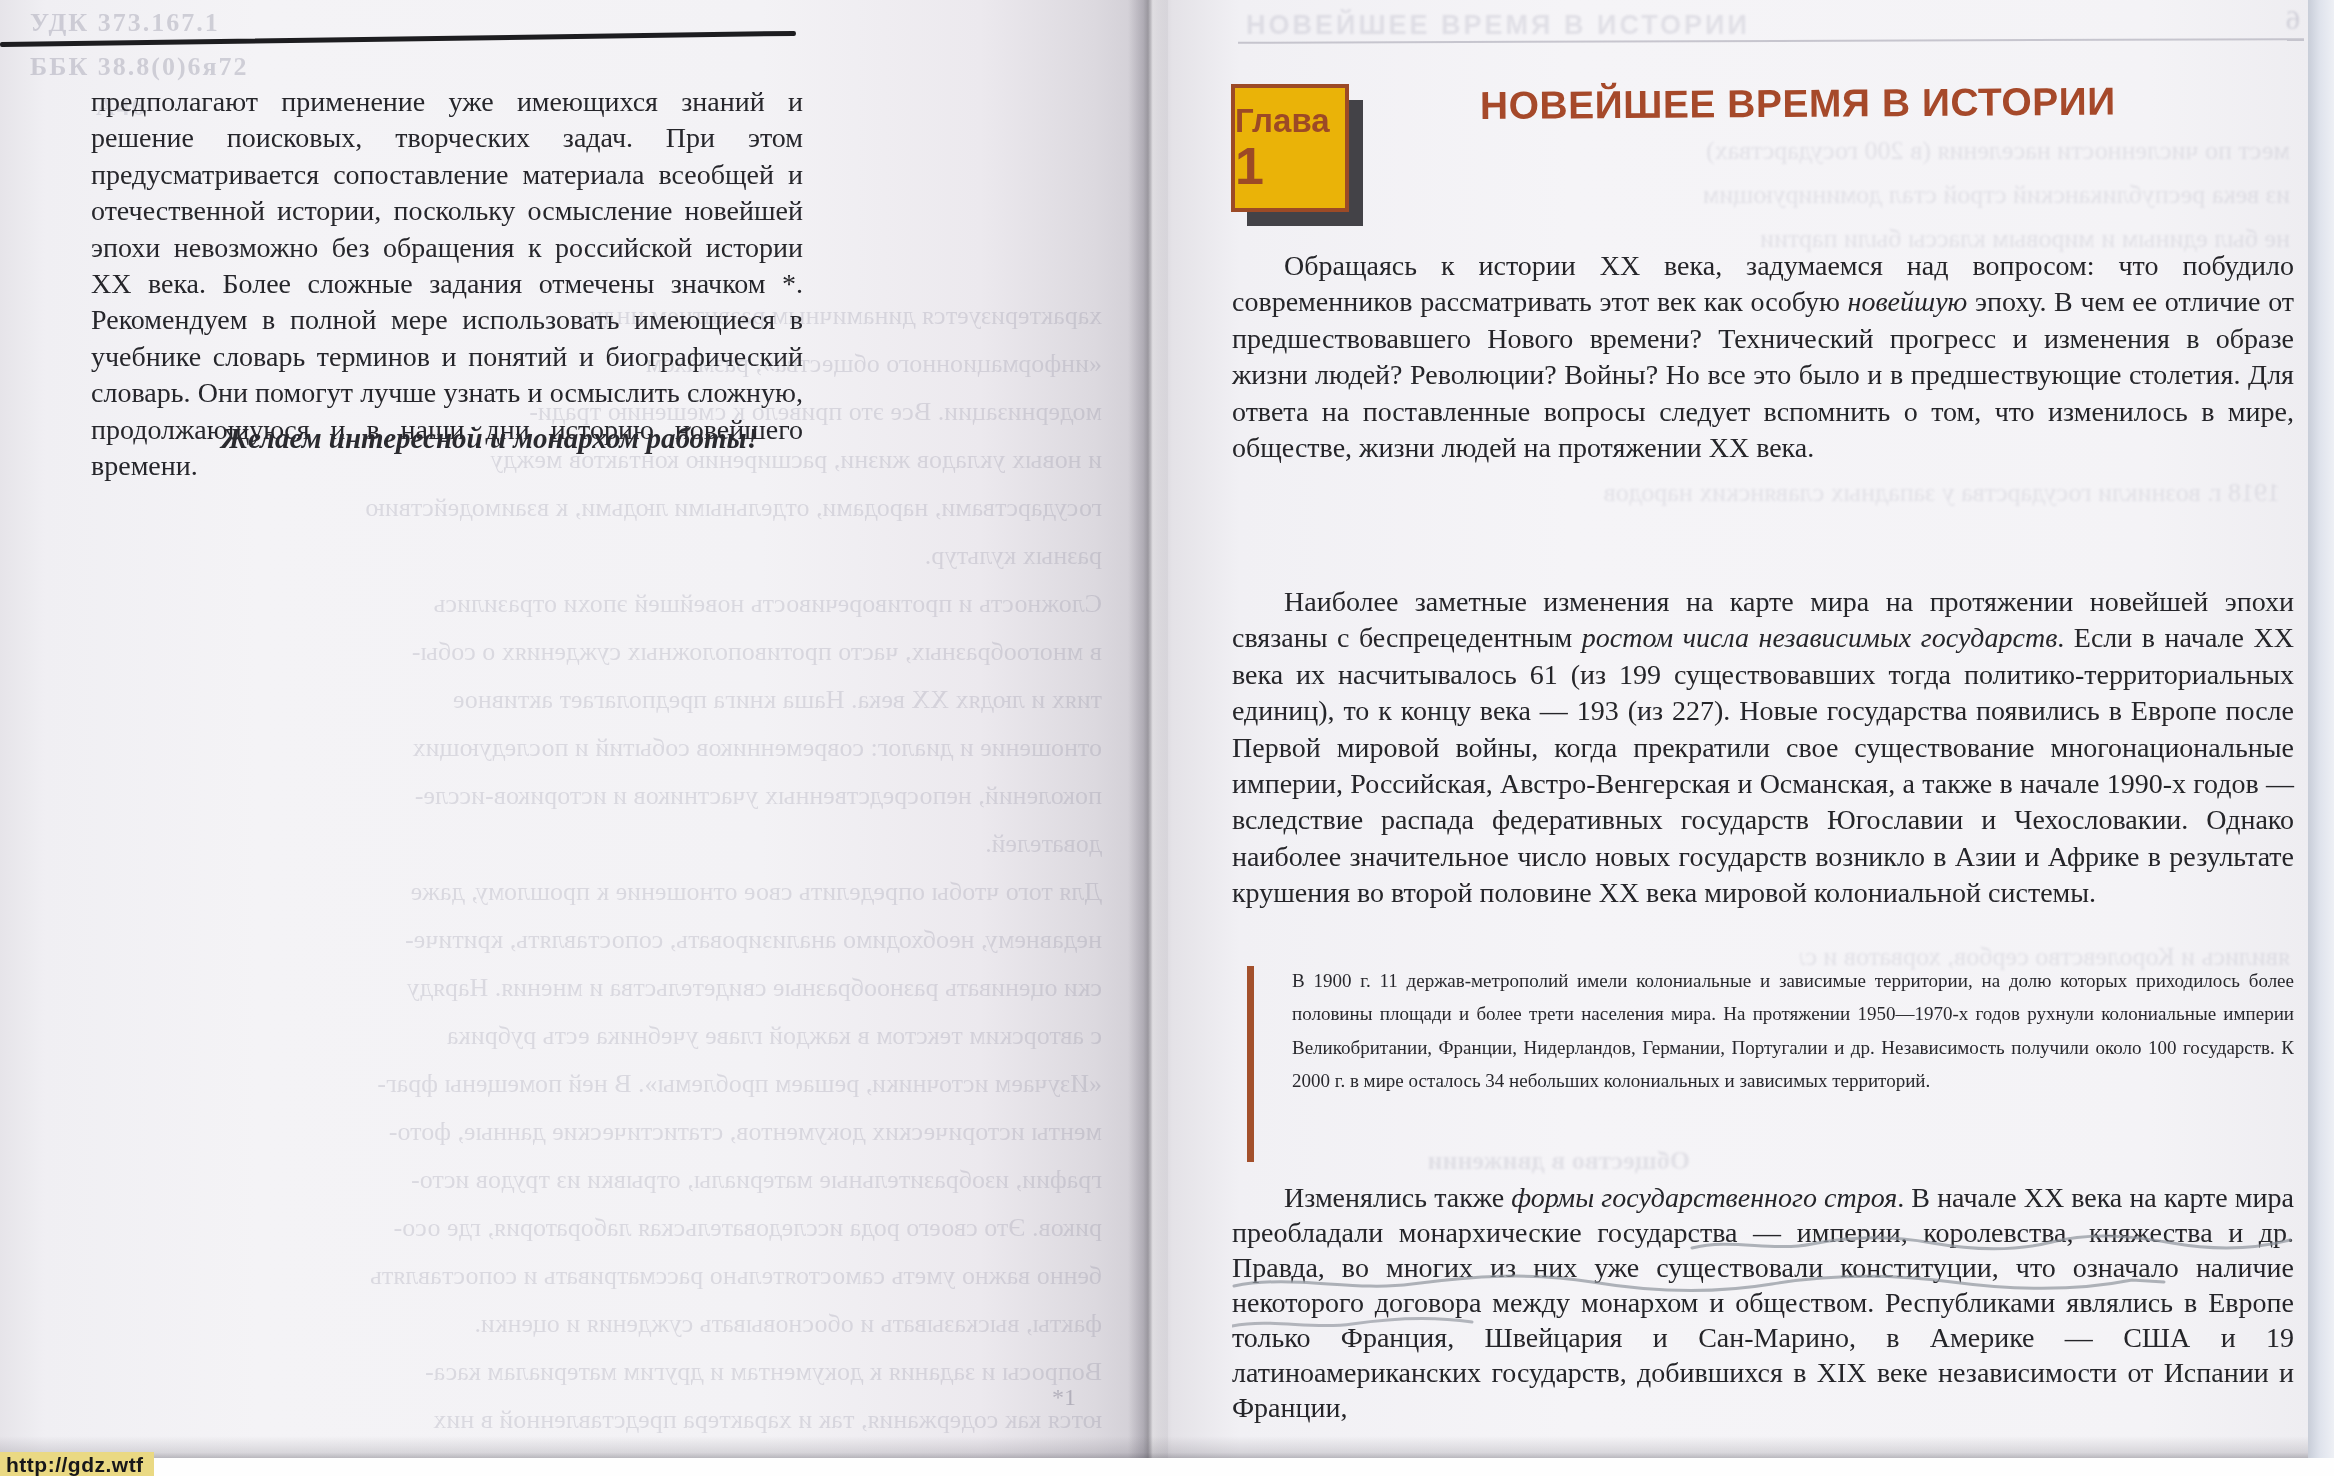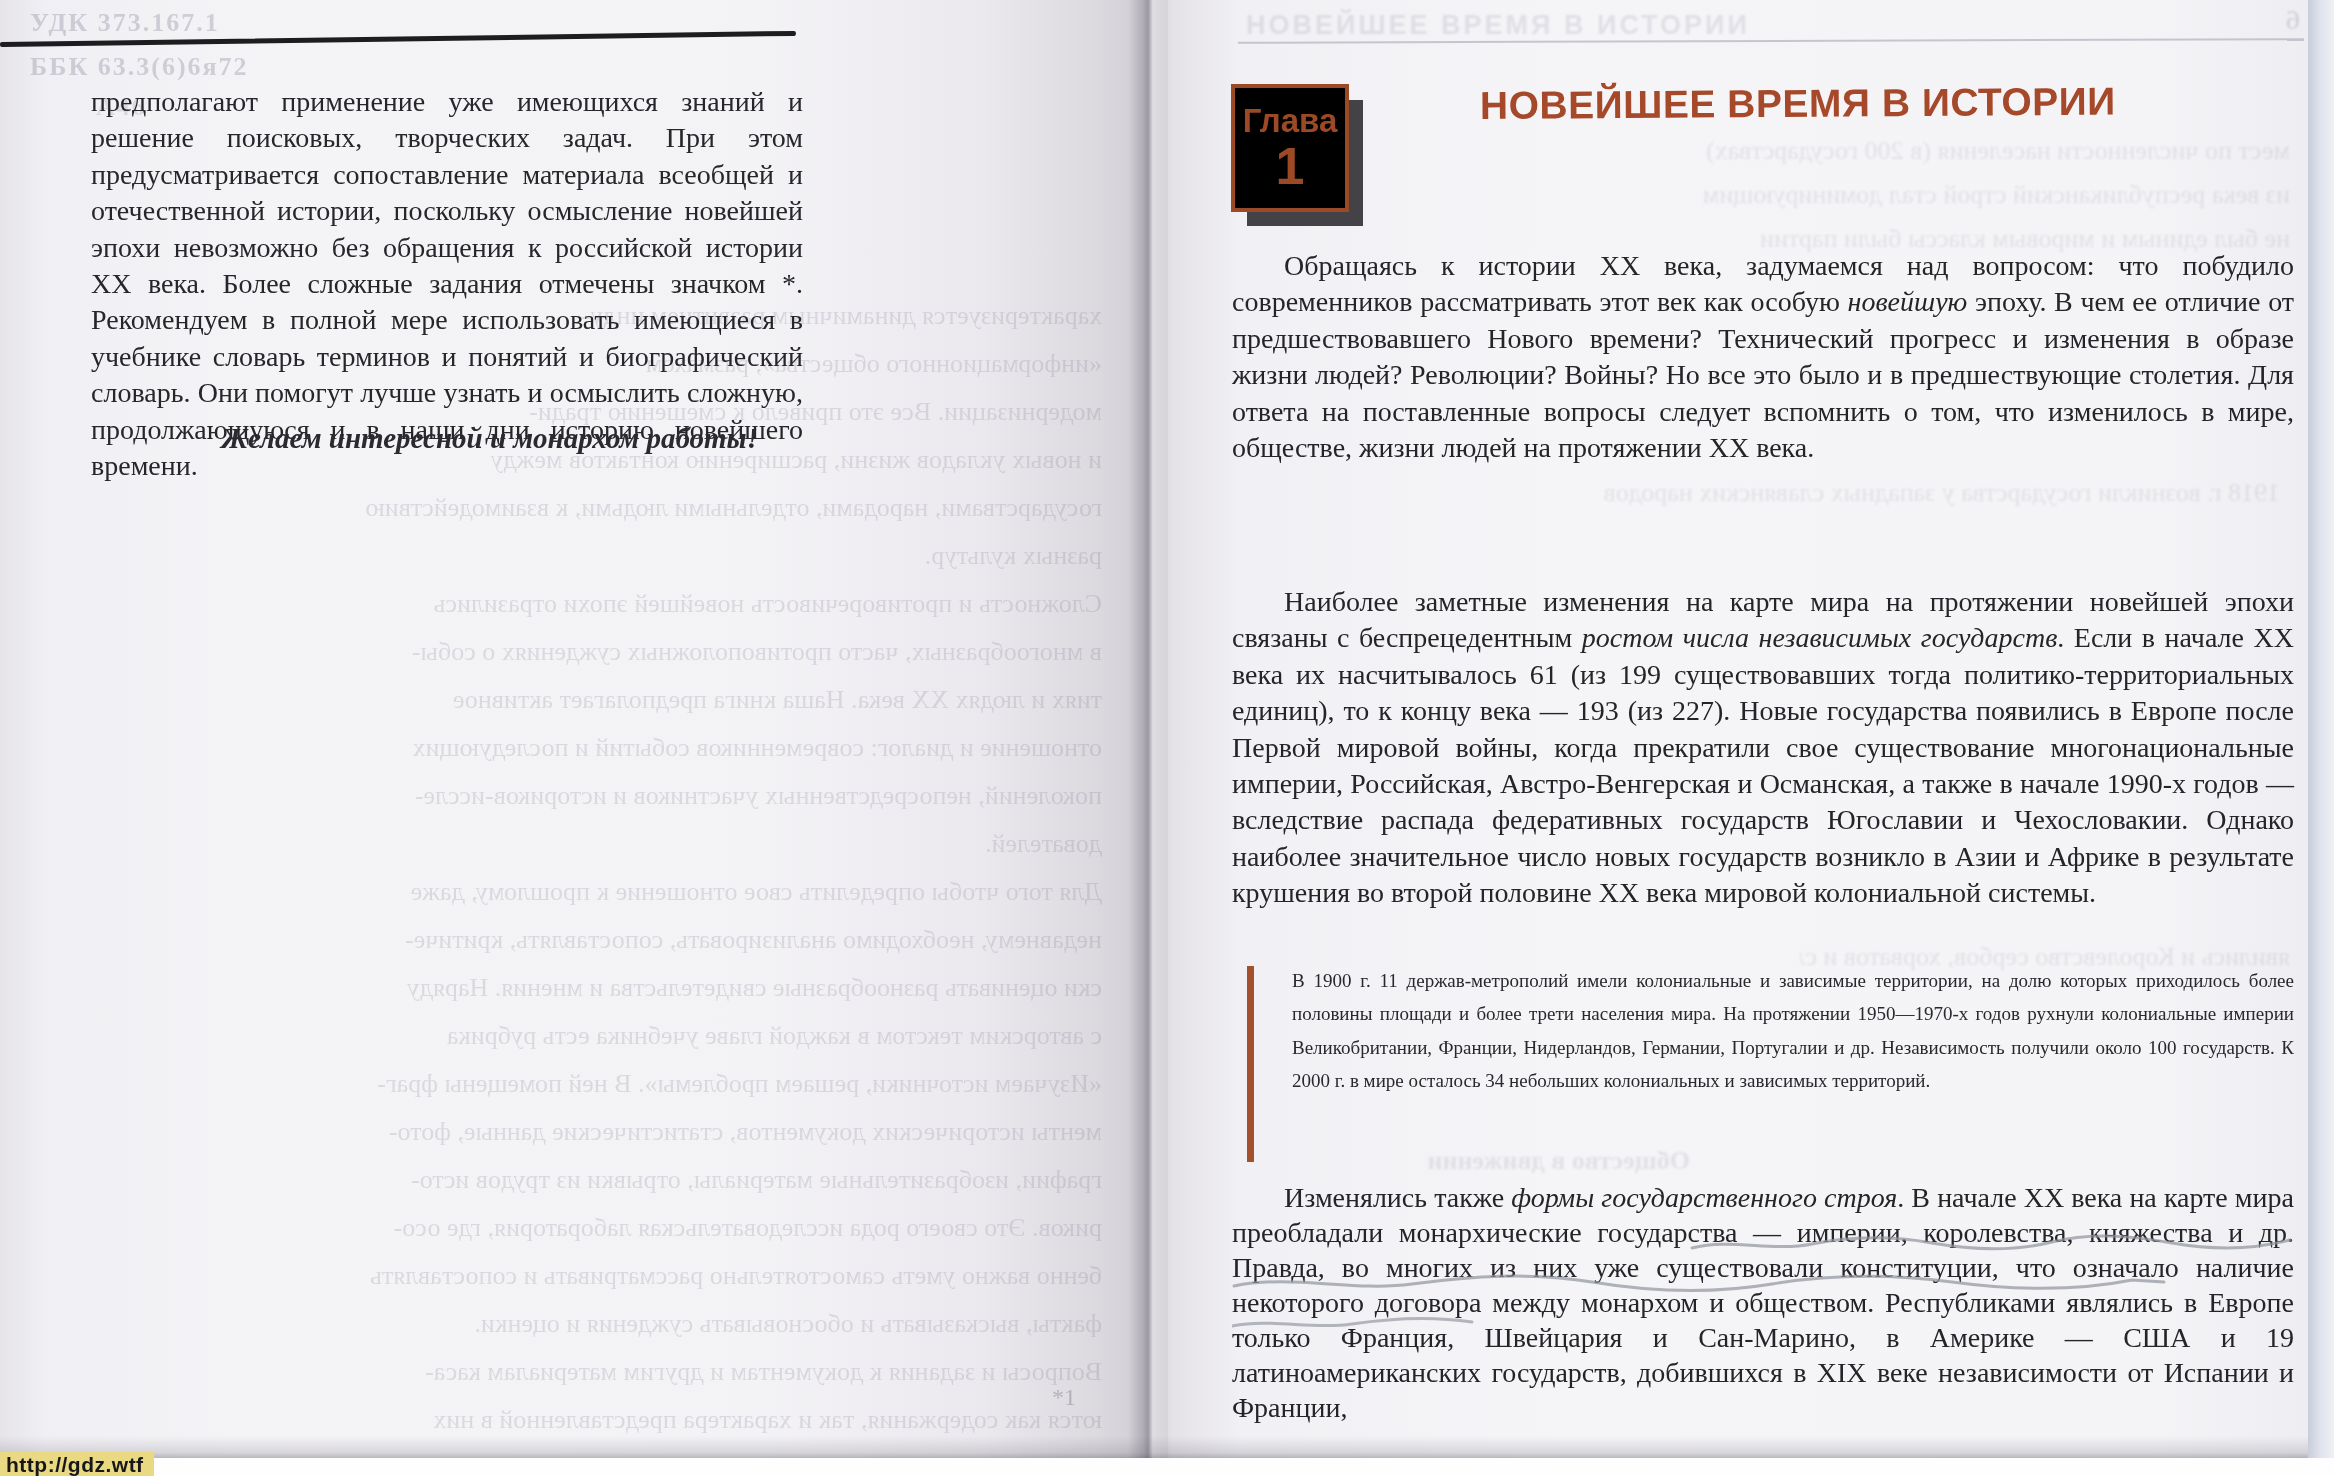--- a/index.html
+++ b/index.html
@@ -79,22 +79,22 @@
   }
   .ghost-page-number{
     position:absolute;left:2286px;top:4px;font-size:28px;color:#6d6d88;
     opacity:.25;filter:blur(.8px);transform:scaleX(-1);
   }
   .chapter-box-shadow{
     position:absolute;left:1247px;top:100px;width:116px;height:126px;background:#434247;
   }
   .chapter-box{
     position:absolute;left:1231px;top:84px;width:110px;height:120px;
-    background:#000000;border:4px solid #9c4a26;
-    display:flex;flex-direction:column;align-items:center;justify-content:center;
+    background:#eab308;border:4px solid #9c4a26;
+    display:flex;flex-direction:column;align-items:flex-start;justify-content:center;
     font-family:"Liberation Sans","DejaVu Sans",sans-serif;color:#9c4a26;
   }
   .chapter-box .label{font-size:33px;font-weight:bold;line-height:36px;}
   .chapter-box .num{font-size:52px;font-weight:bold;line-height:54px;}
   .chapter-title{
     position:absolute;left:1480px;top:84px;width:820px;
     font-family:"Liberation Sans","DejaVu Sans",sans-serif;
     font-size:39px;font-weight:bold;letter-spacing:.5px;color:#a6492a;
     transform:rotate(-0.4deg);transform-origin:left center;
   }
@@ -128,21 +128,21 @@
 <div class="stage">
 
   <div class="page-left"></div>
   <div class="page-right"></div>
   <div class="gutter-crease"></div>
   <div class="scanner-edge"></div>
   <div class="page-bottom-shade"></div>
   <div class="scan-bottom-strip"></div>
 
   <div class="bleed-code" style="left:30px;top:8px;">УДК 373.167.1</div>
-  <div class="bleed-code" style="left:30px;top:52px;">ББК 63.3(6)6я72</div>
+  <div class="bleed-code" style="left:30px;top:52px;">ББК 38.8(0)6я72</div>
   <div class="bleed-code" style="left:96px;top:92px;opacity:.16;">А46</div>
   <div class="top-rule"></div>
 
   <div class="ghost-block">
     <div class="gl">характеризуется динамичным развитием инду-</div>
     <div class="gl">«информационного общества», размахом</div>
     <div class="gl">модернизации. Все это привело к смешению тради-</div>
     <div class="gl">и новых укладов жизни, расширению контактов между</div>
     <div class="gl">государствами, народами, отдельными людьми, к взаимодействию</div>
     <div class="gl">разных культур.</div>

